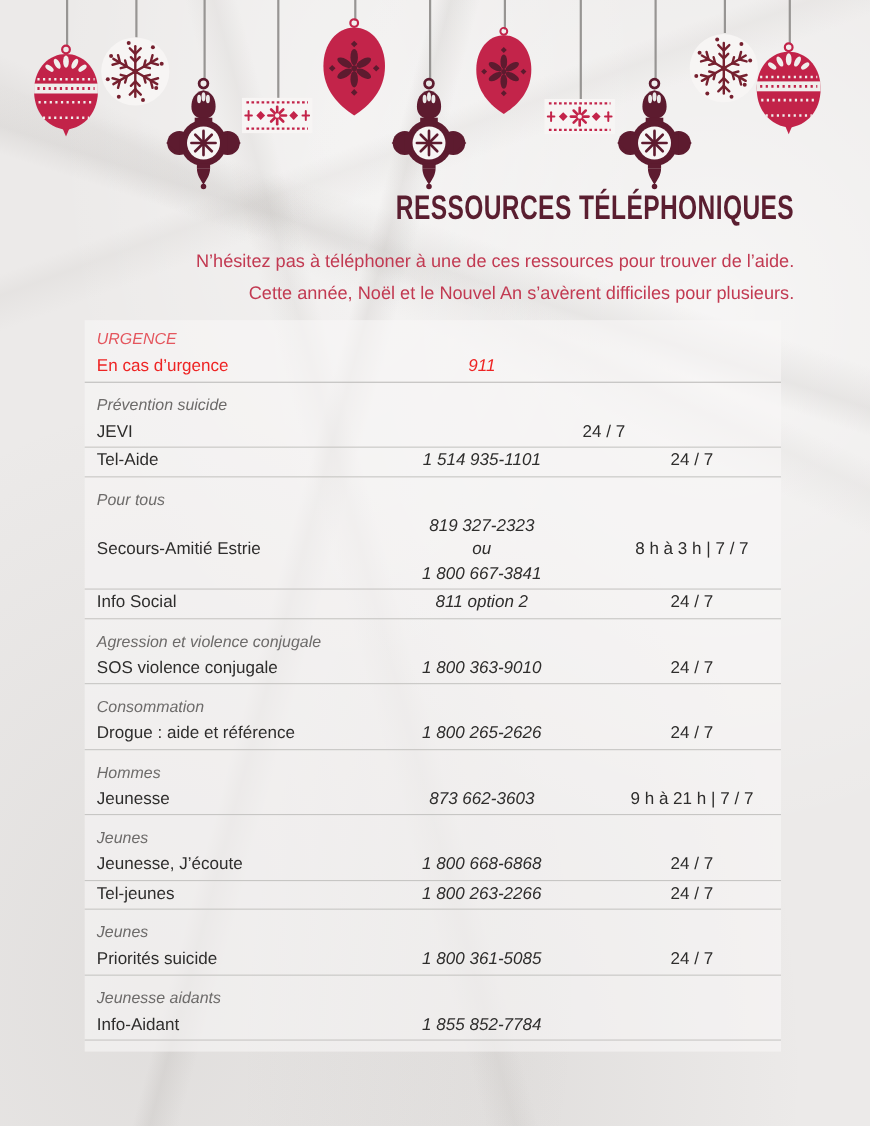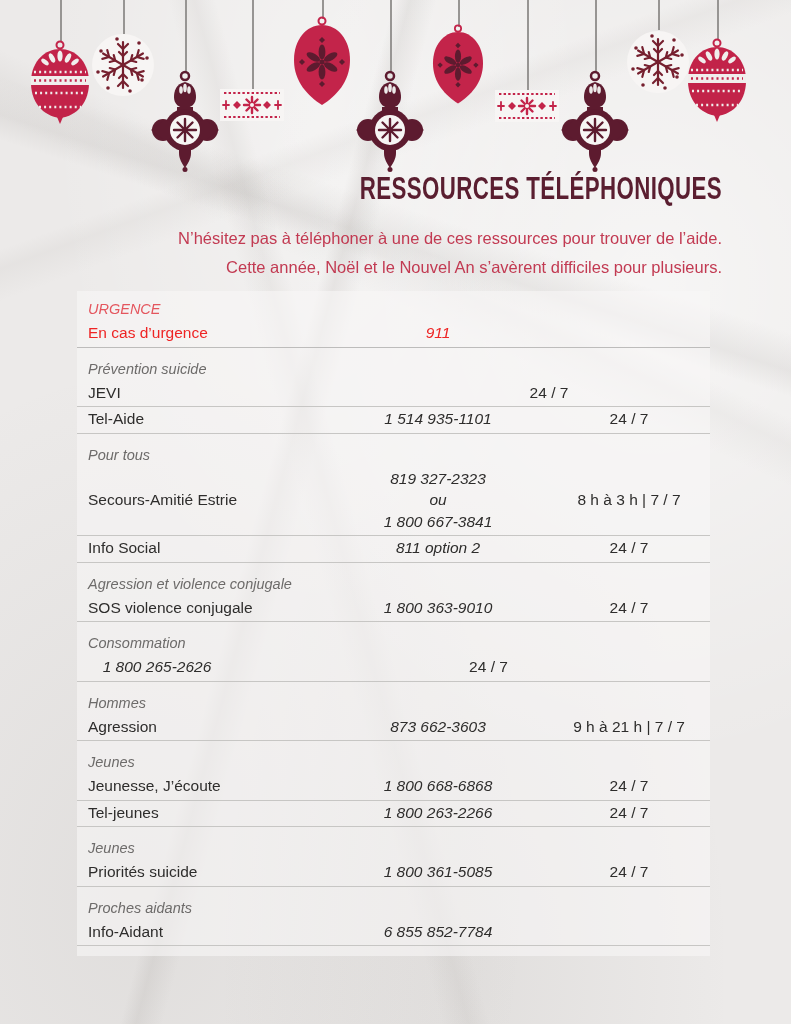--- a/index.html
+++ b/index.html
@@ -439,30 +439,31 @@
         <div class="cell name">SOS violence conjugale</div>
         <div class="cell phone">
           <div class="">1 800 363-9010</div>
         </div>
         <div class="cell hours">24 / 7</div>
       </div>
     </div>
     <div class="section">
       <div class="sec-label">Consommation</div>
       <div class="row">
+        <div class="cell name">Drogue : aide et référence</div>
         <div class="cell phone">
           <div class="">1 800 265-2626</div>
         </div>
         <div class="cell hours">24 / 7</div>
       </div>
     </div>
     <div class="section">
       <div class="sec-label">Hommes</div>
       <div class="row">
-        <div class="cell name">Agression</div>
+        <div class="cell name">Jeunesse</div>
         <div class="cell phone">
           <div class="">873 662-3603</div>
         </div>
         <div class="cell hours">9 h à 21 h | 7 / 7</div>
       </div>
     </div>
     <div class="section">
       <div class="sec-label">Jeunes</div>
       <div class="row">
         <div class="cell name">Jeunesse, J’écoute</div>
@@ -483,21 +484,21 @@
       <div class="sec-label">Jeunes</div>
       <div class="row">
         <div class="cell name">Priorités suicide</div>
         <div class="cell phone">
           <div class="">1 800 361-5085</div>
         </div>
         <div class="cell hours">24 / 7</div>
       </div>
     </div>
     <div class="section">
-      <div class="sec-label">Proches aidants</div>
+      <div class="sec-label">Jeunesse aidants</div>
       <div class="row">
         <div class="cell name">Info-Aidant</div>
         <div class="cell phone">
-          <div class="">6 855 852-7784</div>
+          <div class="">1 855 852-7784</div>
         </div>
       </div>
     </div>
   </div>
 
 </body></html>

